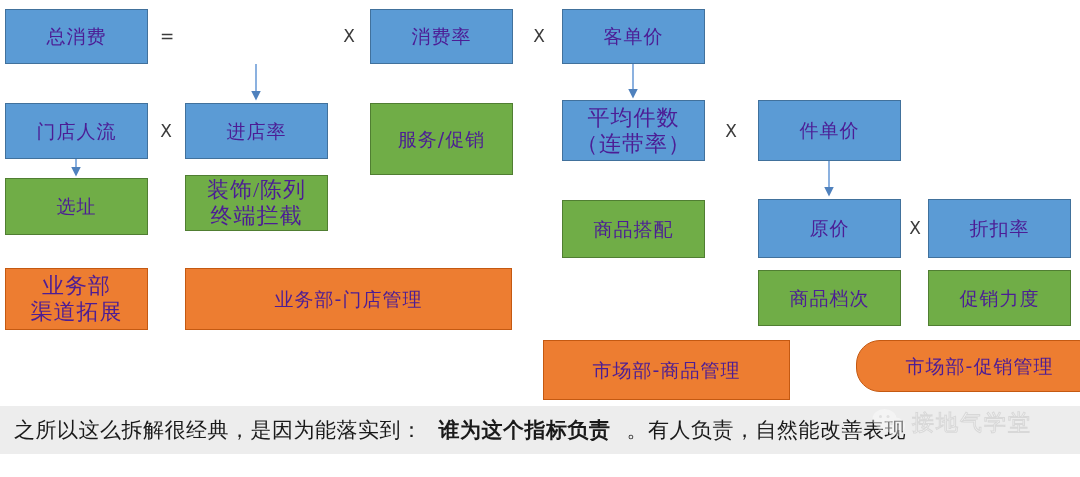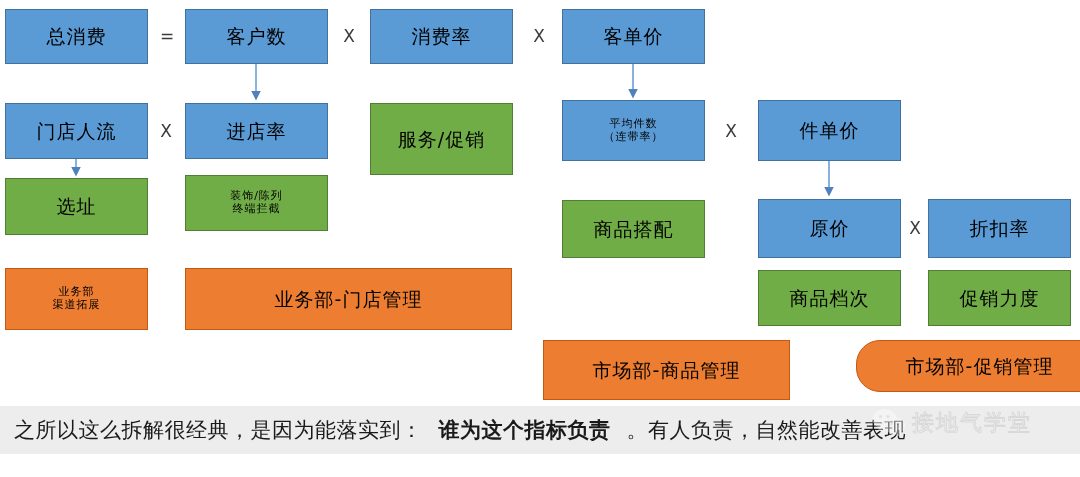--- a/index.html
+++ b/index.html
@@ -20,40 +20,40 @@
   }
 
   
   .node {
     position: absolute;
     box-sizing: border-box;
     display: flex;
     align-items: center;
     justify-content: center;
     text-align: center;
-    color: #000000;
+    color: #4c1d95;
     font-size: 19px;
     line-height: 1.18;
     letter-spacing: 1px;
     white-space: pre-line;
     user-select: none;
   }
   .node.blue {
     background: #5b9bd5;
     border: 1.5px solid #41719c;
   }
   .node.green {
     background: #70ad47;
     border: 1.5px solid #507e32;
   }
   .node.orange {
     background: #ed7d31;
     border: 1.5px solid #c45911;
   }
-  .node.small-text { font-size: 11px; }
+  .node.small-text { font-size: 22px; font-family: Liberation Serif, serif; }
 
   
   .op {
     position: absolute;
     color: #3b3b3b;
     font-size: 17px;
     font-family: "DejaVu Sans", "Liberation Sans", sans-serif;
     text-align: center;
     user-select: none;
   }
@@ -117,21 +117,20 @@
 
     <line x1="633" y1="64" x2="633" y2="94" stroke="#6f9ed8" stroke-width="1.6" marker-end="url(#arrowhead)"></line>
 
     <line x1="829" y1="161" x2="829" y2="192" stroke="#6f9ed8" stroke-width="1.6" marker-end="url(#arrowhead)"></line>
   </svg>
 
   <div class="node blue" style="left:5px;  top:9px;   width:143px; height:55px;">总消费</div>
 
   <div class="op" style="left:156px; top:26px; width:22px;">=</div>
 
-  <div class="node blue" style="left:185px; top:9px;   width:143px; height:55px;">客户数</div>
 
   <div class="op" style="left:338px; top:26px; width:22px;">X</div>
 
   <div class="node blue" style="left:370px; top:9px;   width:143px; height:55px;">消费率</div>
 
   <div class="op" style="left:528px; top:26px; width:22px;">X</div>
 
   <div class="node blue" style="left:562px; top:9px;   width:143px; height:55px;">客单价</div>
 
   <div class="node blue" style="left:5px;   top:103px; width:143px; height:56px;">门店人流</div>

